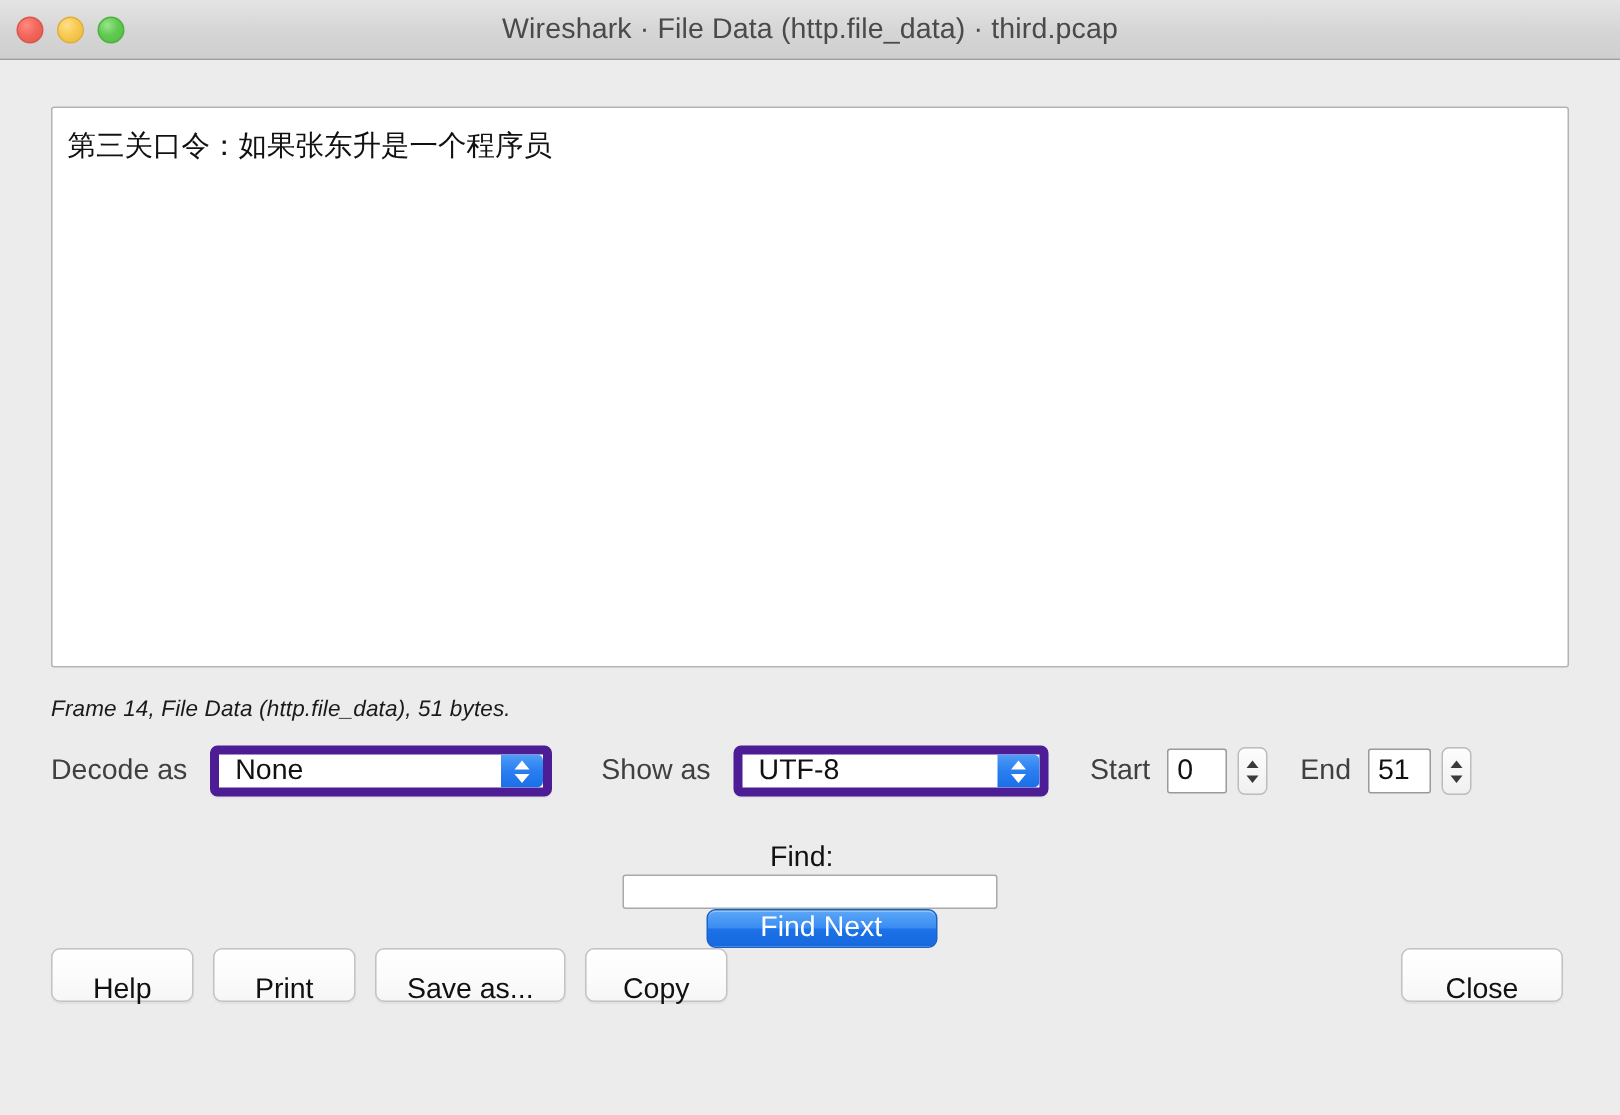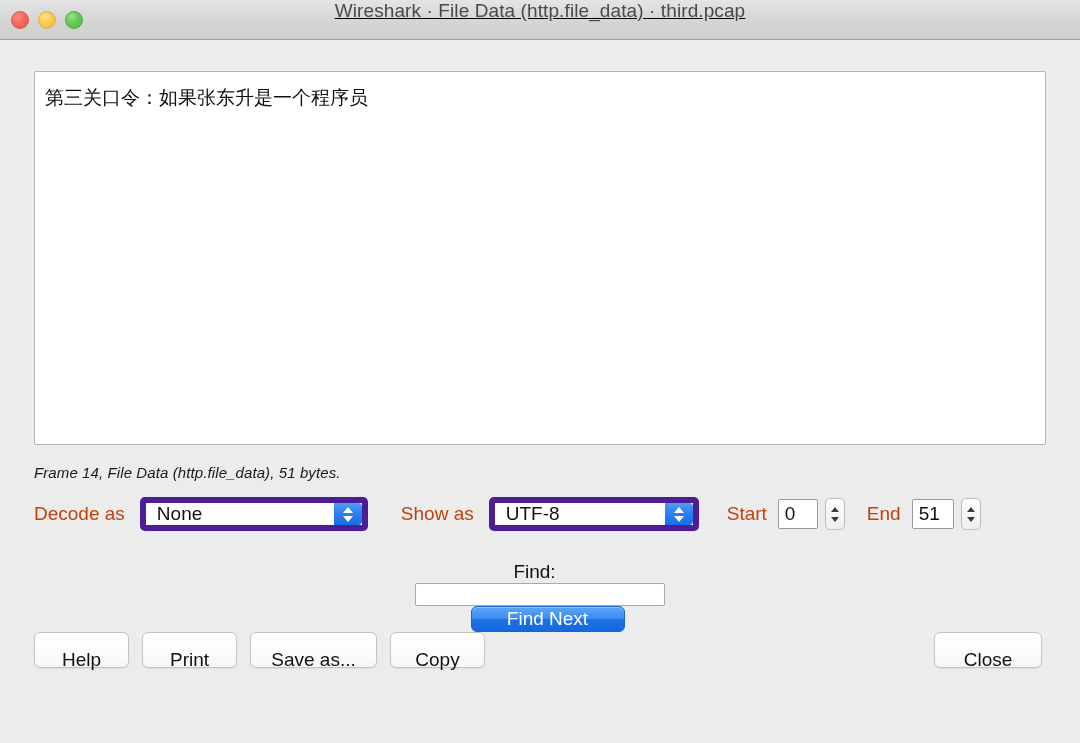--- a/index.html
+++ b/index.html
@@ -26,22 +26,21 @@
   }
 
   
   .titlebar {
     height: 40px;
     min-height: 40px;
     background: linear-gradient(to bottom, #e4e4e4 0%, #d6d6d6 50%, #cfcfcf 100%);
     border-bottom: 1px solid #9e9e9e;
     position: relative;
     display: flex;
-    align-items: flex-start;
-    text-decoration: underline;
+    align-items: center;
   }
   .traffic-lights {
     position: absolute;
     left: 11px;
     top: 50%;
     transform: translateY(-50%);
     display: flex;
     gap: 9px;
     align-items: center;
   }
@@ -114,21 +113,21 @@
 
   
   .controls-row {
     margin-top: 16px;
     display: flex;
     align-items: center;
     height: 34px;
   }
   .ctl-label {
     font-size: 19px;
-    color: #c2410c;
+    color: #404040;
     white-space: nowrap;
   }
 
   .combobox {
     position: relative;
     height: 34px;
     background: #ffffff;
     border: 6px solid #4c1d95;
     border-radius: 5px;
     display: flex;

